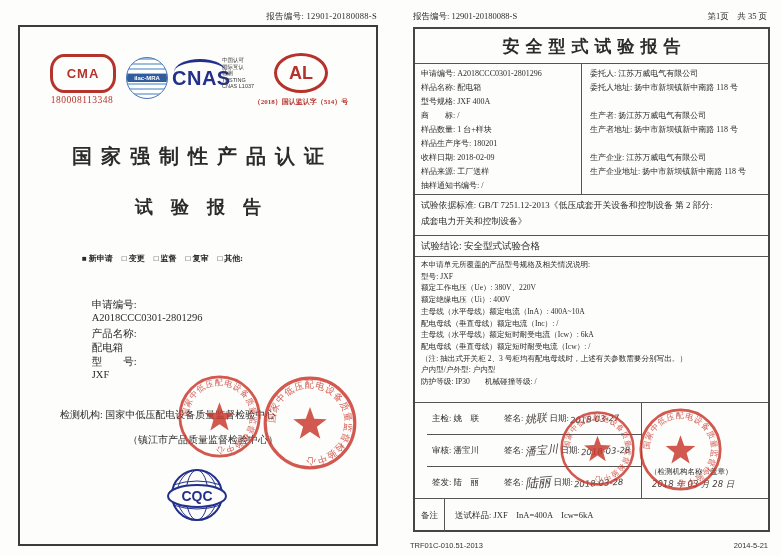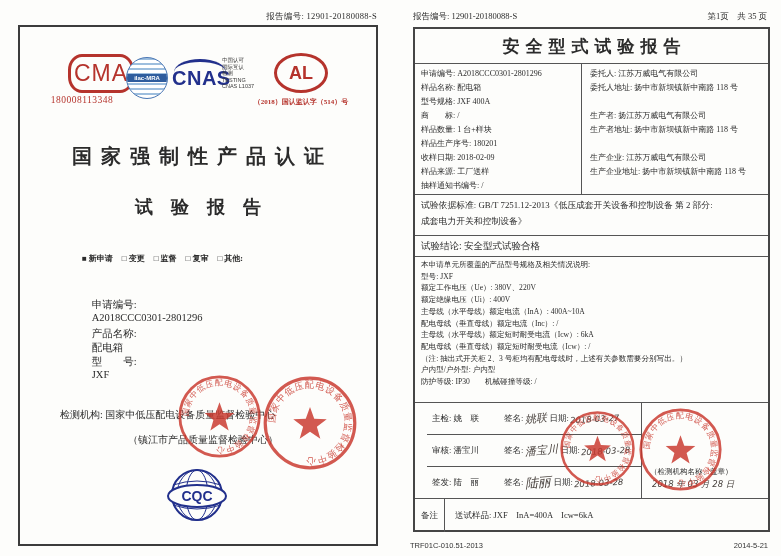--- a/index.html
+++ b/index.html
@@ -5,23 +5,23 @@
   html,body{margin:0;padding:0;background:#e8e8e4;}
   .sheet{
     position:relative;width:781px;height:556px;background:#fdfdfb;
     font-family:"Liberation Serif","DejaVu Serif",serif;color:#2b2b2b;
     overflow:hidden;margin:0 auto;
   }
   .abs{position:absolute;}
   
   .lp-report-no{left:180px;top:11px;width:197px;text-align:right;font-size:8.5px;letter-spacing:.3px;}
   .lp-box{left:18px;top:25px;width:356px;height:517px;border:2px solid #3c3c3c;}
-  .cma{left:48px;top:27px;width:60px;height:33px;border:3px solid #b5332c;border-radius:14px/16px;
-       display:flex;align-items:center;justify-content:center;color:#b5332c;font-weight:normal;
-       font-size:23px;font-family:"Liberation Sans",sans-serif;letter-spacing:1px;}
+  .cma{left:30px;top:27px;width:60px;height:33px;border:3px solid #b5332c;border-radius:14px/16px;
+       display:flex;align-items:center;justify-content:center;color:#b5332c;font-weight:bold;
+       font-size:13px;font-family:"Liberation Sans",sans-serif;letter-spacing:1px;}
   .cma-num{left:14px;top:68px;width:96px;text-align:center;color:#b5332c;font-size:9.5px;letter-spacing:.5px;}
   .ilac{left:106px;top:30px;width:40px;height:40px;border-radius:50%;border:1px solid #4a77b4;
         background:repeating-linear-gradient(180deg,#9dbede 0 2px,#ffffff 2px 5px);
         display:flex;align-items:center;justify-content:center;overflow:hidden;}
   .ilac-band{background:#2f5d9e;color:#fff;font-size:6px;font-family:"Liberation Sans",sans-serif;
         width:100%;text-align:center;padding:1px 0;font-weight:bold;}
   .cnas{left:152px;top:40px;color:#22308c;font-weight:bold;font-size:20px;
         font-family:"Liberation Sans",sans-serif;letter-spacing:.5px;}
   .cnas-arc{left:154px;top:32px;width:52px;height:10px;border-top:3px solid #22308c;border-radius:50%/100% 100% 0 0;}
   .cnas-cap{left:202px;top:30px;width:46px;font-size:5.5px;line-height:6.5px;color:#3a3a3a;

